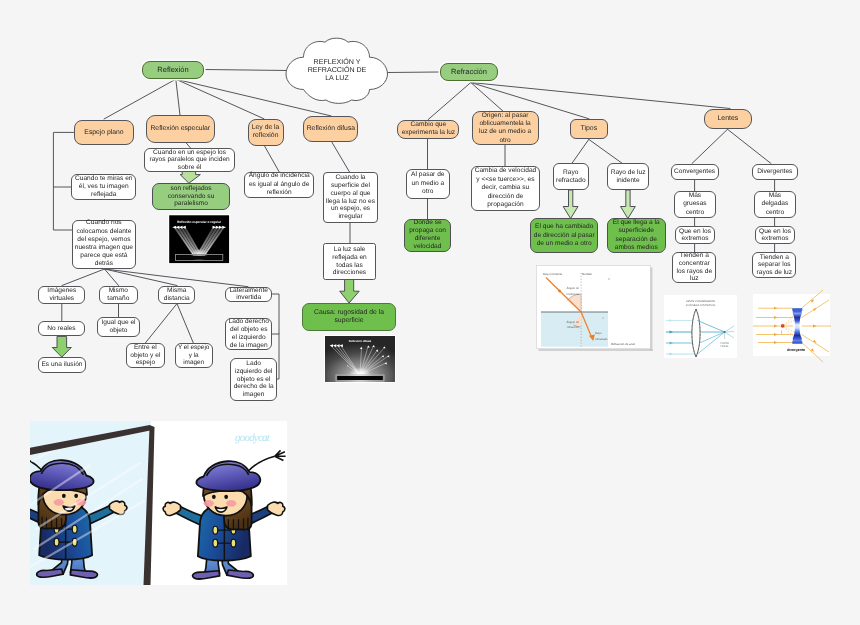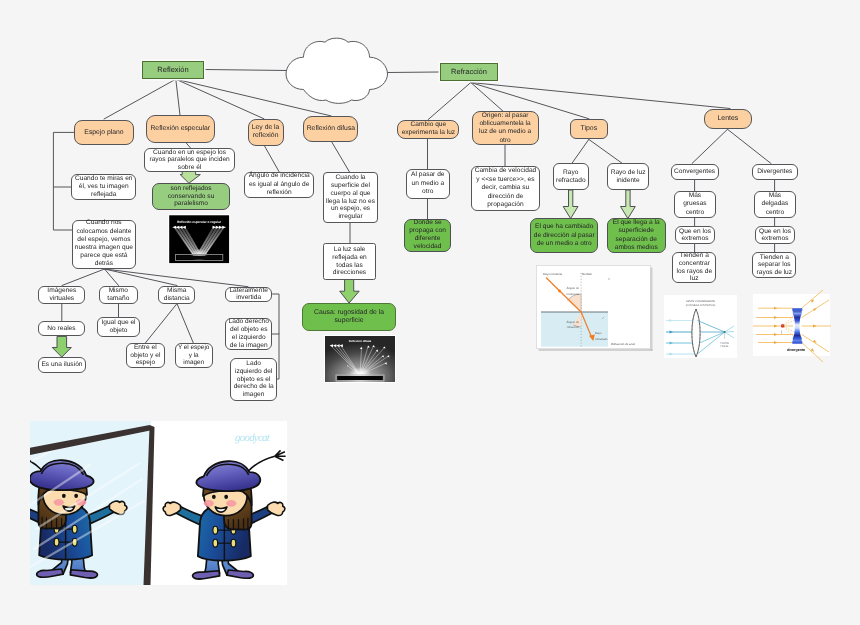--- a/index.html
+++ b/index.html
@@ -6,21 +6,21 @@
   body{width:860px;height:625px;background:#f5f5f5;font-family:"Liberation Sans",sans-serif;overflow:hidden;-webkit-font-smoothing:antialiased;text-rendering:geometricPrecision;}
   #canvas{position:relative;width:860px;height:625px;}
   svg.links{position:absolute;left:0;top:0;width:860px;height:625px;}
   .node{position:absolute;box-sizing:border-box;display:flex;align-items:center;justify-content:center;
         text-align:center;line-height:1.13;color:#262626;border:1px solid #55565a;}
   .n-white{background:#ffffff;border-radius:6px;}
   .r2{border-radius:2.5px;}
   .r4{border-radius:4px;}
   .n-orange{background:#fdd0a2;border-radius:8px;}
   .n-green{background:#6fbf4d;border-radius:7px;}
-  .n-greenrect{background:#96cd7f;border-radius:0;border:1.3px solid #4c7031;box-shadow:0 0 0 1.5px #fbfbfb;}
+  .n-greenrect{background:#96cd7f;border-radius:8px;border:1.3px solid #4c7031;box-shadow:0 0 0 1.5px #fbfbfb;}
   .node > span{display:block;padding:0 1px;}
   .wrap-lines > span > i{display:block;font-style:normal;}
 </style>
 </head>
 <body>
 
 <div id="canvas">
 
 <svg class="links" viewBox="0 0 860 625">
   <g id="edges" stroke="#55565a" stroke-width="1" fill="none" stroke-linecap="round">
@@ -93,20 +93,23 @@
            C45.0 -1.2 58.0 -1.2 63.0 4.2
            C73.5 1.0 84.5 8.2 84.5 19.2
            C95.5 19.2 102.5 28.5 102.5 36.0
            C102.5 43.5 95.5 51.5 84.5 51.5
            C84.5 58.0 76.0 64.5 66.5 62.0
            C60.0 66.5 47.5 66.5 41.0 62.0
            C31.5 64.5 23.0 58.0 18.5 51.5
            C7.5 51.5 1.0 43.5 1.0 36.0
            C1.0 28.5 7.5 19.2 18.5 19.2 Z" fill="#ffffff" stroke="#5c5d61" stroke-width="1"></path>
 </svg>
+<div class="node" style="left:286px;top:40px;width:102px;height:60px;border:none;background:none;font-size:7.1px;line-height:8.2px;">
+  <span><span>REFLEXIÓN Y</span><br><span>REFRACCIÓN DE</span><br><span>LA LUZ</span></span>
+</div>
 
 <div class="node n-greenrect" style="left:142px;top:61px;width:62px;height:18px;font-size:7.5px;">
   <span>Reflexión</span>
 </div>
 <div class="node n-greenrect" style="left:440px;top:63px;width:58px;height:18px;font-size:7.5px;">
   <span>Refracción</span>
 </div>
 
 <div class="node n-orange" style="left:74px;top:119.8px;width:60px;height:25.3px;font-size:6.8px;">
   <span>Espejo plano</span>

